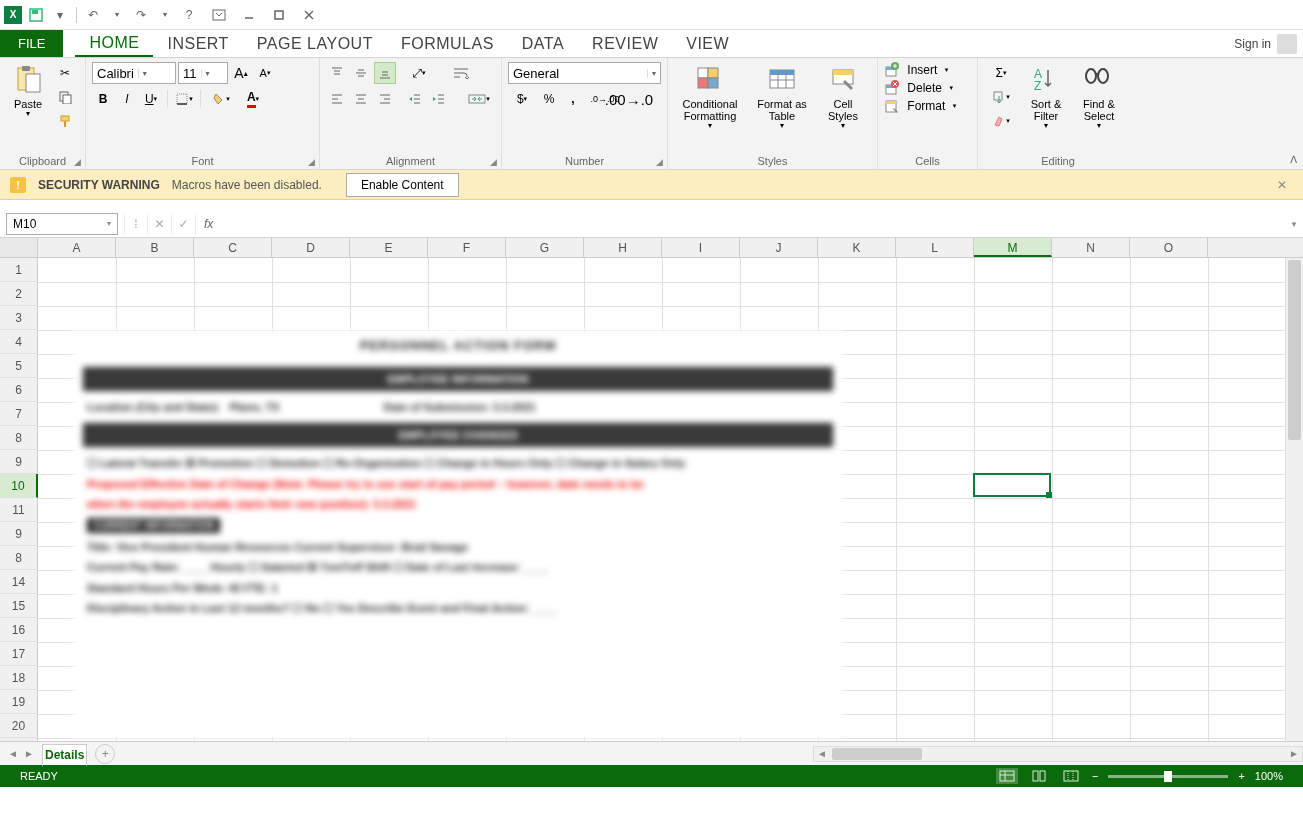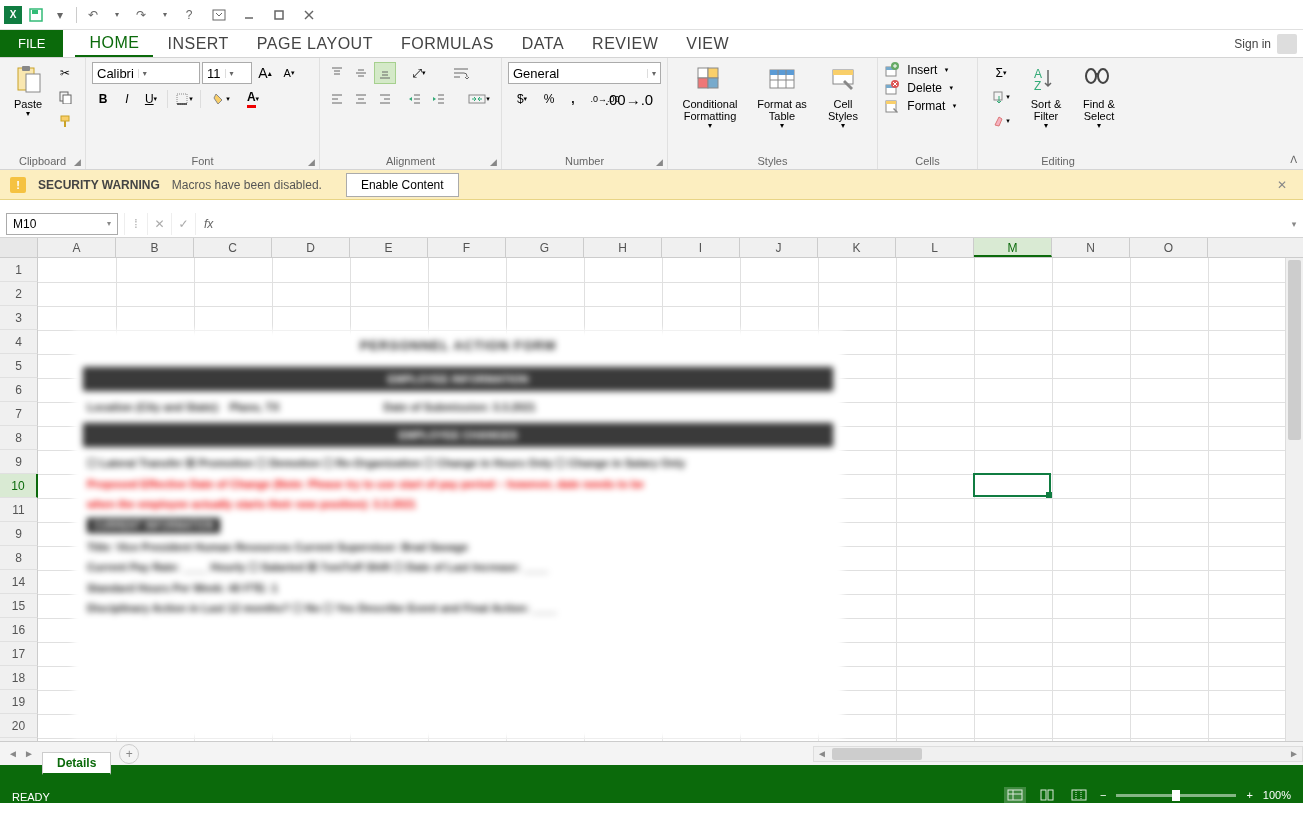--- a/index.html
+++ b/index.html
@@ -79,28 +79,28 @@
 .blur-row{padding:4px 14px; font-size:11px; color:#222; font-weight:bold;}
 .blur-red{color:#e00; font-weight:bold; padding:4px 14px;}
 .blur-black{display:inline-block; background:#222; color:#fff; padding:2px 6px; margin:4px 14px; font-size:10px; font-weight:bold;}
 .vscroll{position:absolute; right:0; top:20px; width:18px; bottom:0; background:#f0f0f0; border-left:1px solid #ddd;}
 .vthumb{position:absolute; left:2px; right:2px; top:2px; height:180px; background:#cdcdcd; border-radius:2px;}
 
 
 .sheet-row { height: 24px; display: flex; align-items: center; border-top: 1px solid #ccc; background: #f4f4f4; }
 .sheet-nav { display: flex; gap: 2px; padding: 0 6px; }
 .snav { width: 14px; text-align: center; color: #888; cursor: pointer; font-size:10px;}
-.sheet-tab { padding: 3px 14px; background: #fff; border: 1px solid #ccc; border-bottom: none; position: relative; top: 10px; font-weight: bold; color:#0b6a0b; border-bottom:2px solid #0b6a0b;}
+.sheet-tab { padding: 3px 2px; background: #fff; border: 1px solid #ccc; border-bottom: none; position: relative; top: 2px; font-weight: bold; color:#0b6a0b; border-bottom:2px solid #0b6a0b;}
 .add-sheet { width: 20px; height: 20px; border: 1px solid #ccc; border-radius: 50%; margin-left: 8px; text-align: center; line-height: 18px; color: #888; cursor: pointer; }
 .hscroll { margin-left: auto; width: 490px; height: 16px; background: #f0f0f0; border:1px solid #ddd; display:flex; align-items:center;}
 .hthumb{width:90px; height:12px; background:#cdcdcd; margin-left:2px; border-radius:2px;}
 .harrow{width:16px; text-align:center; color:#888; font-size:10px;}
 
 
-.statusbar { height: 38px; background: #0b6a0b; color: #fff; display: flex; align-items: flex-end; padding: 0 12px; font-size: 11px; }
+.statusbar { height: 22px; background: #0b6a0b; color: #fff; display: flex; align-items: center; padding: 0 20px; font-size: 11px; }
 .status-right { margin-left: auto; display: flex; align-items: center; gap: 10px; }
 .view-btn { width: 22px; height: 16px; display:flex; align-items:center; justify-content:center; opacity:0.85;}
 .view-btn.active{background:rgba(255,255,255,0.25);}
 .zoom-slider { width: 120px; height: 3px; background: rgba(255,255,255,0.5); position: relative; }
 .zoom-thumb { position: absolute; left: 50%; top: -4px; width: 8px; height: 11px; background: #fff; transform:translateX(-50%);}
 .zoom-mark{position:absolute; left:50%; top:-2px; width:1px; height:7px; background:rgba(255,255,255,0.6);}
 
 svg{display:block;}
 </style>
 </head>
@@ -194,21 +194,21 @@
             </svg>
           </div>
       </div>
     </div>
     <div class="group-label"><span>Clipboard</span><span class="dlglaunch">◢</span></div>
   </div>
 
   <div class="group" style="width:234px">
     <div class="col" style="gap:4px; width:100%;">
       <div class="row">
-        <div class="combo" style="width:108px">
+        <div class="combo" style="width:84px">
             <span>Calibri</span>
             <span class="dd">▾</span>
           </div>
         <div class="combo" style="width:50px">
             <span>11</span>
             <span class="dd">▾</span>
           </div>
         <div class="sm-btn" style="font-size:14px;">A<sup style="font-size:8px">▴</sup></div>
         <div class="sm-btn" style="font-size:11px;">A<sup style="font-size:7px">▾</sup></div>
       </div>

